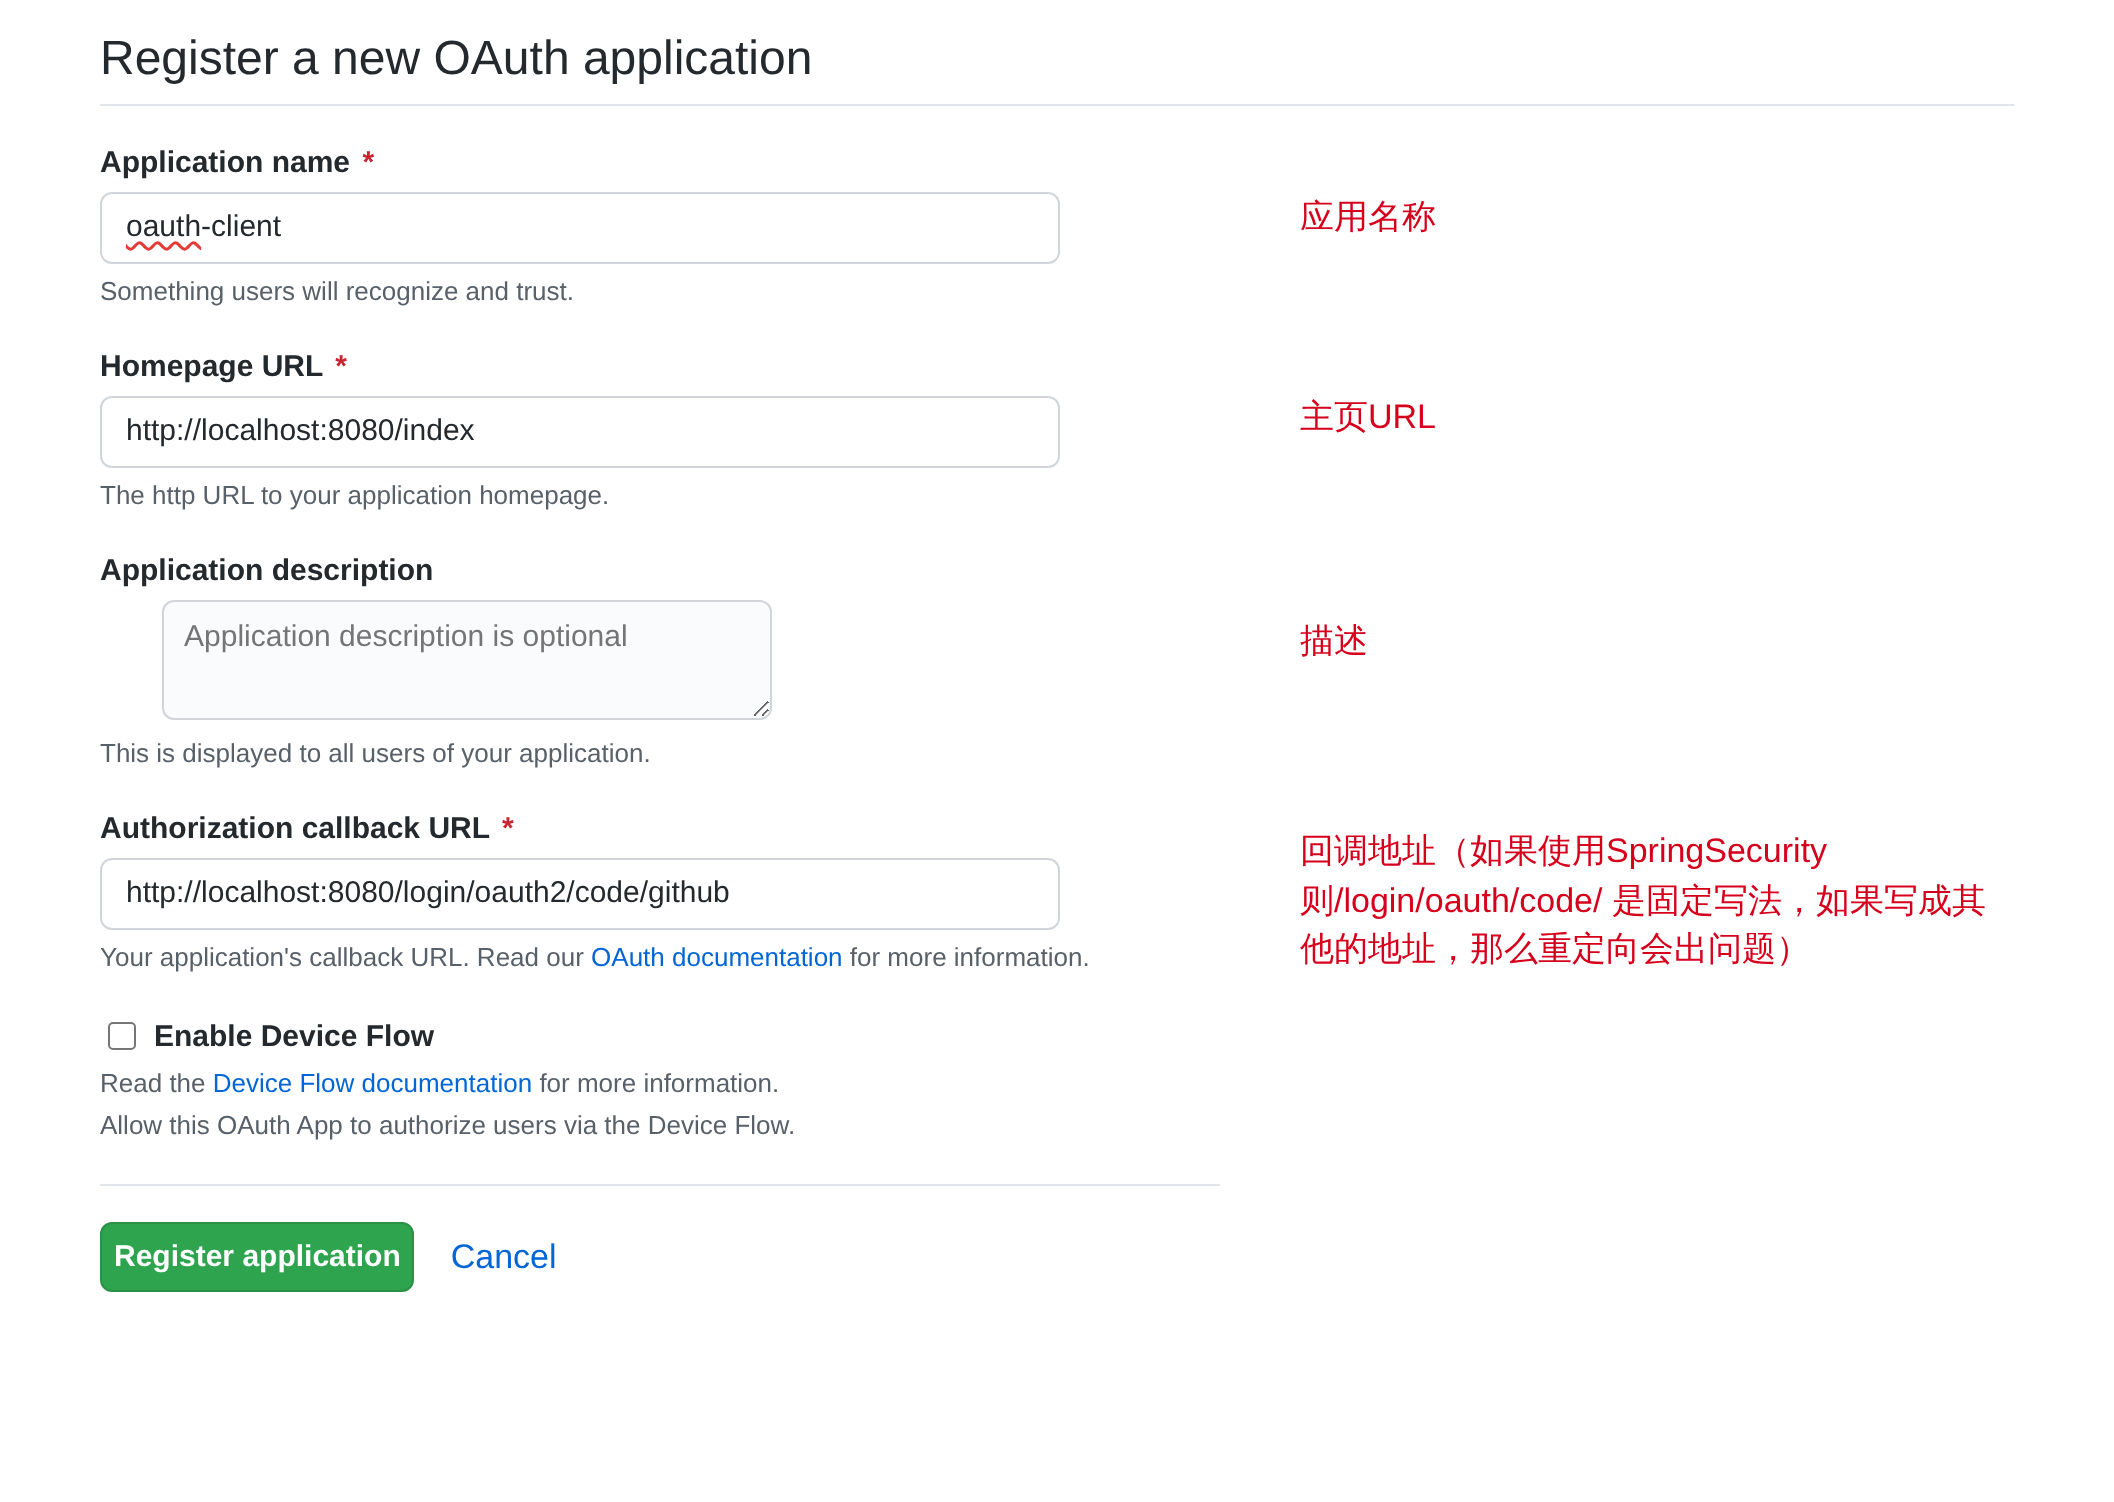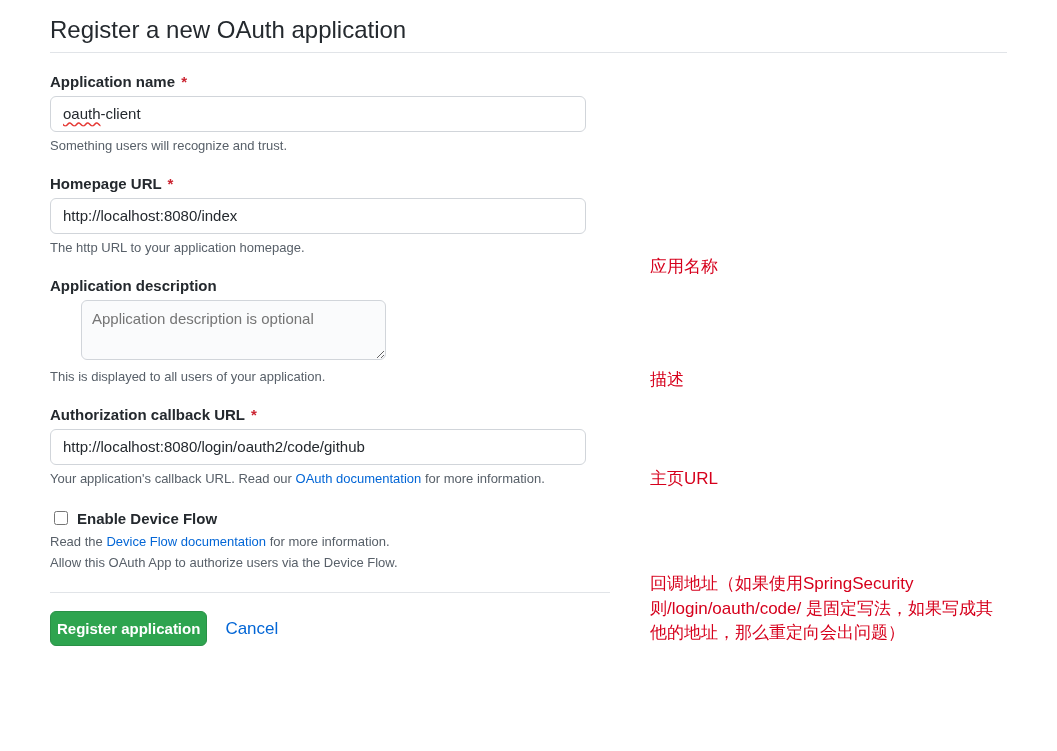--- a/index.html
+++ b/index.html
@@ -21,21 +21,21 @@
       color: #24292e;
       margin: 16px 0 8px 0;
     }
     .divider {
       border: none;
       border-top: 1px solid #e1e4e8;
       margin: 0;
     }
     .main-row {
       display: flex;
-      align-items: flex-end;
+      align-items: flex-start;
       gap: 40px;
     }
     .form-col {
       width: 560px;
       flex-shrink: 0;
       padding-top: 20px;
     }
     .anno-col {
       flex: 1;
       padding-top: 20px;
@@ -48,21 +48,21 @@
       font-weight: 600;
       font-size: 15px;
       color: #24292e;
       margin-bottom: 6px;
     }
     .required {
       color: #cb2431;
       margin-left: 2px;
     }
     .text-input {
-      width: 536px;
+      width: 480px;
       padding: 7px 12px;
       font-size: 15px;
       line-height: 20px;
       color: #24292e;
       background-color: #fff;
       border: 1px solid #d1d5da;
       border-radius: 6px;
       outline: none;
     }
     .textarea {
@@ -197,20 +197,20 @@
 
       <div class="footer-row">
         <button class="btn-primary">Register application</button>
         <a href="#" class="cancel-link">Cancel</a>
       </div>
 
     </div>
 
     <div class="anno-col">
       <div class="anno a1">应用名称</div>
+      <div class="anno a2">主页URL</div>
       <div class="anno a3">描述</div>
-      <div class="anno a2">主页URL</div>
       <div class="anno a4">回调地址（如果使用SpringSecurity则/login/oauth/code/            是固定写法，如果写成其他的地址，那么重定向会出问题）</div>
     </div>
 
   </div>
 
 </div>
 
 </body></html>

